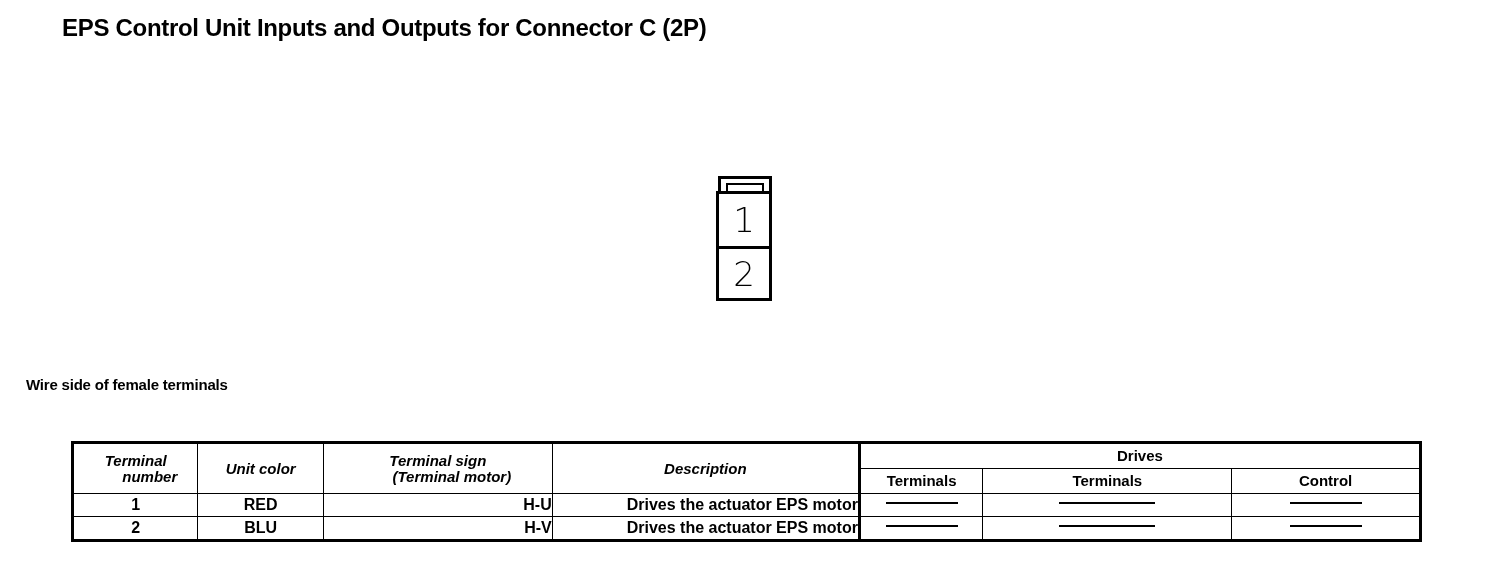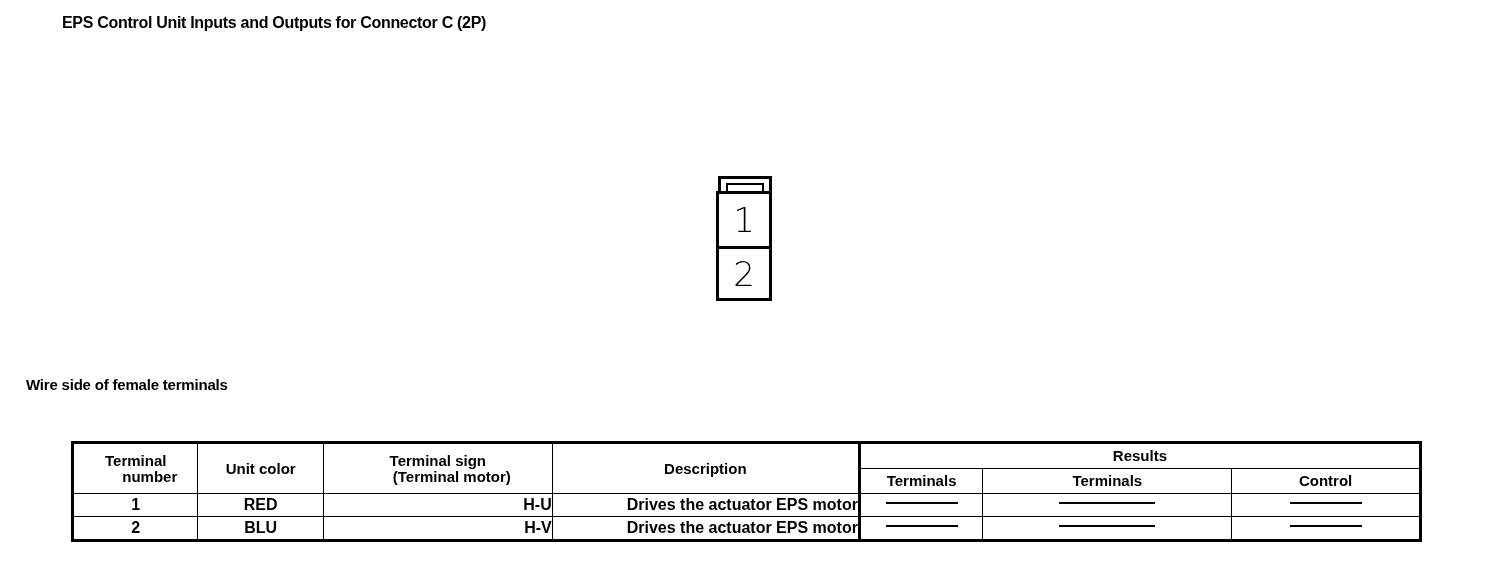--- a/index.html
+++ b/index.html
@@ -14,21 +14,21 @@
     font-family: "Liberation Sans", sans-serif;
     color: #000000;
     overflow: hidden;
   }
 
   
   .page-title {
     position: absolute;
     left: 62px;
     top: 14px;
-    font-size: 16px;
+    font-size: 24px;
     font-weight: bold;
     letter-spacing: -0.3px;
     white-space: nowrap;
   }
 
   
   .connector-wrap {
     position: absolute;
     left: 716px;
     top: 176px;
@@ -116,21 +116,21 @@
     text-align: center;
   }
 
   
   .io-table {
     outline: 3px solid #000;
     outline-offset: -1px;
   }
   .sep-left { border-left: 3px solid #000 !important; }
 
-  .h-tall { height: 47px; }
+  .h-tall { height: 47px; font-style: italic; }
   .h-sub  { height: 24px; }
 
   .hdr-line2 { display: block; margin-left: 28px; }
 
   .io-table tbody td {
     height: 22px;
     font-size: 16px;
     font-weight: bold;
   }
   .c-center { text-align: center; }
@@ -198,21 +198,21 @@
         <span>Unit color</span>
       </th>
       <th class="h-tall" rowspan="2">
         <span>Terminal sign</span>
         <span class="hdr-line2">(Terminal motor)</span>
       </th>
       <th class="h-tall" rowspan="2">
         <span>Description</span>
       </th>
       <th class="h-sub sep-left" colspan="3">
-        <span>Results</span>
+        <span>Drives</span>
       </th>
     </tr>
     <tr>
       <th class="h-sub sep-left">
         <span>Terminals</span>
       </th>
       <th class="h-sub">
         <span>Terminals</span>
       </th>
       <th class="h-sub">

